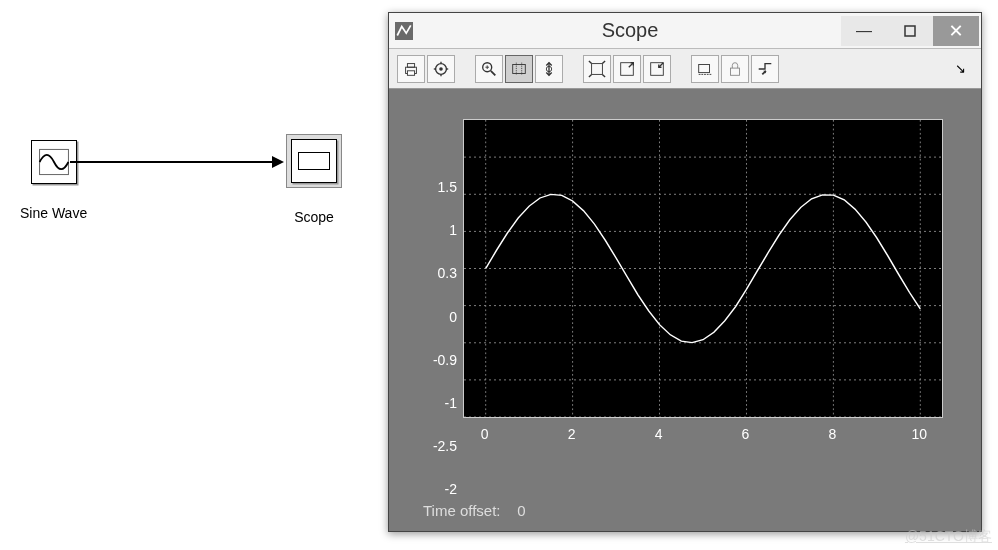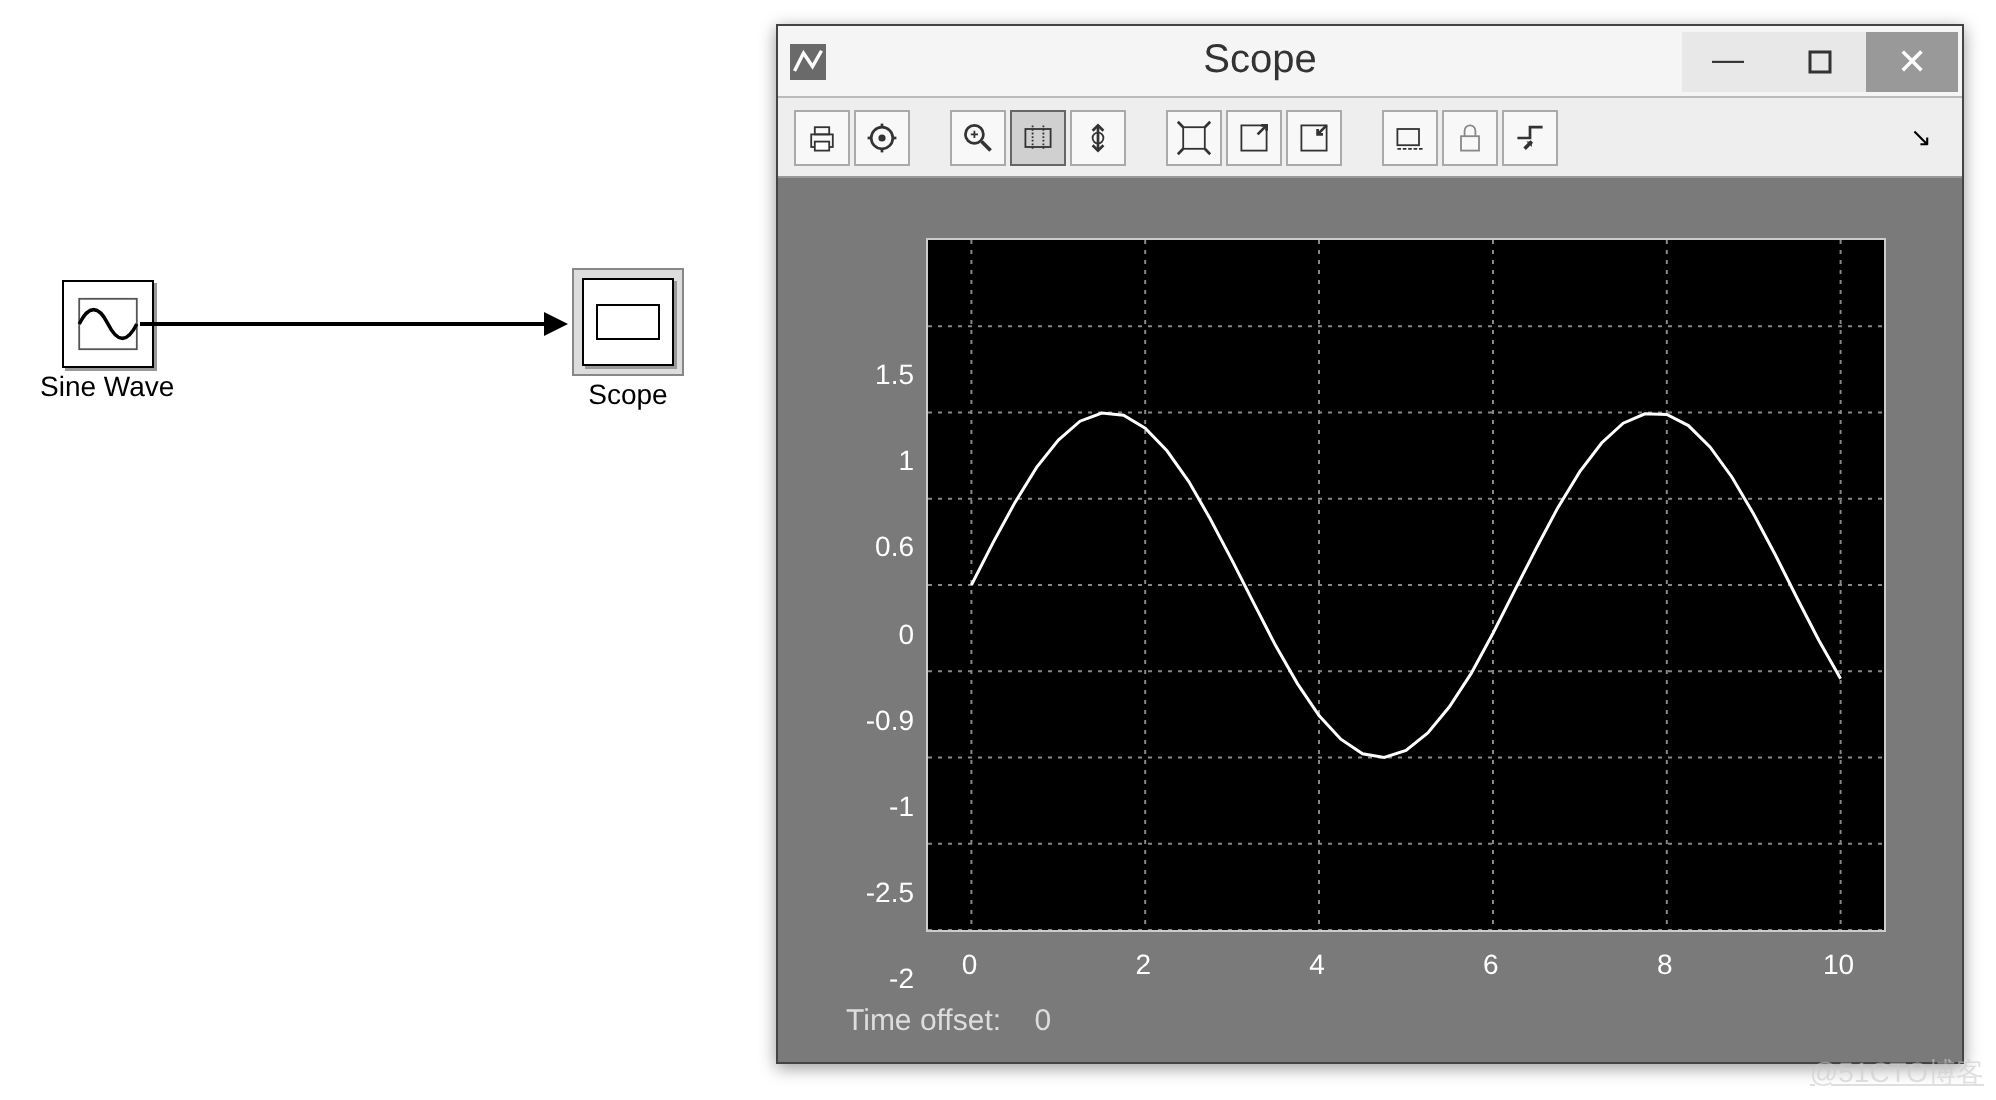--- a/index.html
+++ b/index.html
@@ -29,21 +29,21 @@
       height: 44px;
       border: 1px solid #000;
       background: #fff;
       display: flex;
       align-items: center;
       justify-content: center;
       box-shadow: 1.5px 1.5px 0 #999;
     }
     .block-label {
       font-size: 14px;
-      margin-top: 1px;
+      margin-top: 21px;
       color: #000;
       white-space: nowrap;
     }
     .scope-selected {
       padding: 4px;
       background: #ddd;
       border: 1px solid #888;
     }
     .scope-display {
       width: 32px;
@@ -184,20 +184,21 @@
       position: absolute;
       bottom: 6px;
       color: #fff;
       font-size: 14px;
       transform: translateX(-50%);
     }
     .time-offset {
       color: #ddd;
       font-size: 15px;
       padding: 6px 0 2px 6px;
+      margin-top: 48px;
     }
     .watermark {
       position: absolute;
       right: 6px;
       bottom: 4px;
       color: #ccc;
       font-size: 14px;
       opacity: 0.6;
       text-decoration: underline;
     }
@@ -343,21 +344,21 @@
   </div>
 
   <div class="plot-area">
     <div class="plot-frame">
       <div id="ylabels">
           <div class="y-label" style="top: 355px;">-2</div>
           <div class="y-label" style="top: 311.875px;">-2.5</div>
           <div class="y-label" style="top: 268.75px;">-1</div>
           <div class="y-label" style="top: 225.625px;">-0.9</div>
           <div class="y-label" style="top: 182.5px;">0</div>
-          <div class="y-label" style="top: 139.375px;">0.6</div>
+          <div class="y-label" style="top: 139.375px;">0.3</div>
           <div class="y-label" style="top: 96.25px;">1</div>
           <div class="y-label" style="top: 53.125px;">1.5</div>
         </div>
       <div id="xlabels">
           <div class="x-label" style="left: 67.7273px;">0</div>
           <div class="x-label" style="left: 154.636px;">2</div>
           <div class="x-label" style="left: 241.545px;">4</div>
           <div class="x-label" style="left: 328.455px;">6</div>
           <div class="x-label" style="left: 415.364px;">8</div>
           <div class="x-label" style="left: 502.273px;">10</div>

